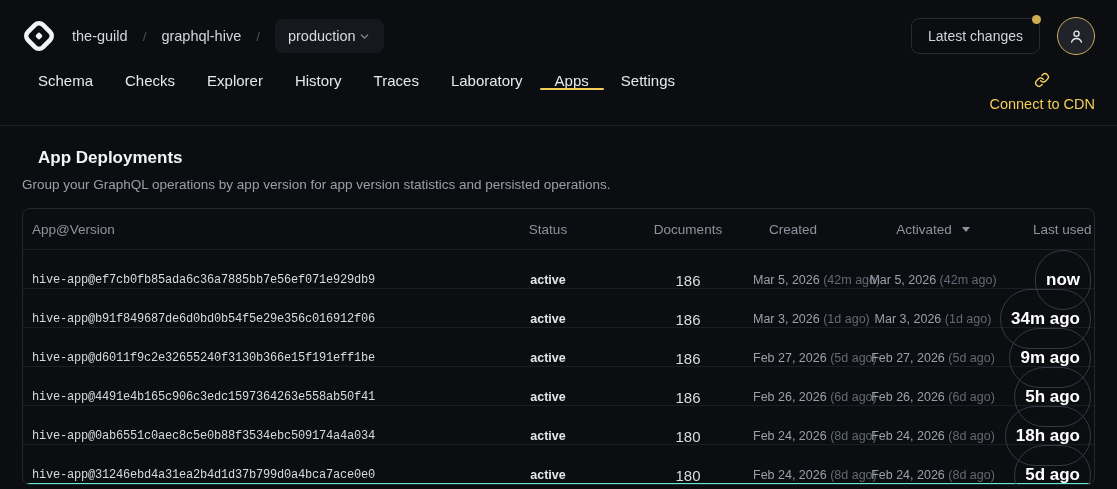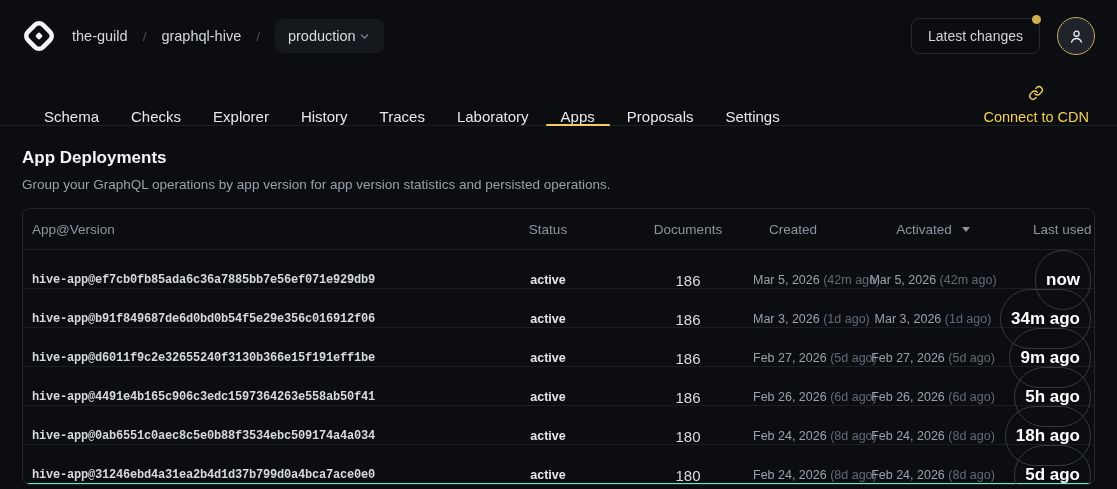--- a/index.html
+++ b/index.html
@@ -29,38 +29,38 @@
     padding:9px 16px; color:#d0d4da; font-size:14px; cursor:pointer;
   }
   .latest-dot { position:absolute; top:-4px; right:-2px; width:9px; height:9px; border-radius:50%; }
   .avatar {
     width:38px; height:38px; border-radius:50%;
     background:#20242a; display:flex; align-items:center; justify-content:center;
     cursor:pointer;
   }
 
   
-  .nav { display:flex; align-items:flex-end; height:54px; padding:0 28px; border-bottom:1px solid #1d2025; }
+  .nav { display:flex; align-items:flex-start; height:54px; padding:0 22px; border-bottom:1px solid #1d2025; }
   .tabs { display:flex; align-items:stretch; }
   .tab {
     position:relative; display:flex; align-items:center;
     padding:0 16px; font-size:15px; color:#e6e8eb; cursor:pointer; white-space:nowrap;
   }
   .tab.active::after {
     content:""; position:absolute; left:1px; right:1px; bottom:-1px;
     height:2px; background:var(--accent); border-radius:2px;
   }
   .cdn-link {
     margin-left:auto; display:flex; align-items:center; gap:8px;
     font-size:14.5px; cursor:pointer;flex-direction:column;
   }
 
   
   .main { padding:0 22px; }
-  .page-title { margin:22px 0 0; font-size:17px; font-weight:700; color:#f2f4f6; }
+  .page-title { margin:22px 16px 0; font-size:17px; font-weight:700; color:#f2f4f6; }
   .page-sub { margin-top:9px; font-size:13.5px; color:#98a0aa; }
 
   
   .table { margin-top:16px; border:1px solid #24272d; border-radius:8px; overflow:hidden; }
   .thead, .trow {
     display:grid;
     grid-template-columns:450px 150px 130px 80px 200px 1fr;
     align-items:center;
   }
   .thead { height:41px; color:#8d949f; font-size:13.5px; border-bottom:1px solid #1d2025; }
@@ -68,21 +68,21 @@
   .trow:last-child { border-bottom:1px solid #5eead4; }
 
   .c, .th { white-space:nowrap; min-width:0; }
   .h-app, .c-app { padding-left:9px; }
   .h-center { text-align:center; }
   .h-sort { display:flex; align-items:center; justify-content:center; gap:10px; }
   .h-right { text-align:left; padding-right:4px; }
 
   .c-app {
     font-family:"Liberation Mono", monospace;
-    font-size:12px; font-weight:700; color:#d7dadd; letter-spacing:-0.2px;
+    font-size:12px; font-weight:400; color:#d7dadd; letter-spacing:-0.2px;
     overflow:hidden;
   }
   .c-status { text-align:center; font-size:12.5px; font-weight:700; color:#e3e5e8; }
   .c-docs   { text-align:center; font-size:15px; color:#dadde0; }
   .c-date   { text-align:center; font-size:12.5px; color:#99a1ab; }
   .c-date .ago { color:#626a75; }
   .c-last { display:flex; justify-content:flex-end; padding-right:3px; }
   .pill {
     border:1px solid #363b43; border-radius:999px;
     padding:19px 10px; font-size:17px; font-weight:700; color:#ffffff;
@@ -134,21 +134,20 @@
 
 <div class="nav">
   <div class="tabs">
       <div class="tab">Schema</div>
       <div class="tab">Checks</div>
       <div class="tab">Explorer</div>
       <div class="tab">History</div>
       <div class="tab">Traces</div>
       <div class="tab">Laboratory</div>
       <div class="tab active">Apps</div>
-      <div class="tab">Proposals</div>
       <div class="tab">Settings</div>
     </div>
   <div class="cdn-link" id="cdn-link" style="color: rgb(243, 207, 88);">
     <svg width="16" height="16" viewBox="0 0 24 24">
       <path d="M10 13a5 5 0 0 0 7.54.54l2.5-2.5a5 5 0 0 0-7.07-7.07l-1.2 1.19" fill="none" stroke="currentColor" stroke-width="2.1" stroke-linecap="round" stroke-linejoin="round"></path>
       <path d="M14 11a5 5 0 0 0-7.54-.54l-2.5 2.5a5 5 0 0 0 7.07 7.07l1.19-1.19" fill="none" stroke="currentColor" stroke-width="2.1" stroke-linecap="round" stroke-linejoin="round"></path>
     </svg>
     <span>Connect to CDN</span>
   </div>
 </div>

